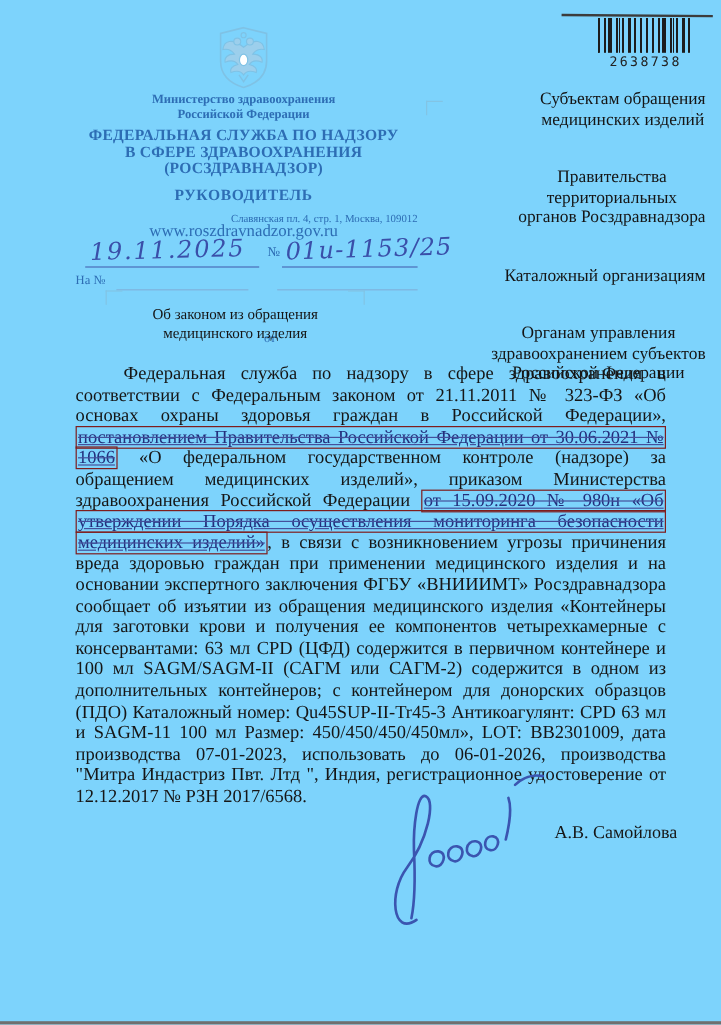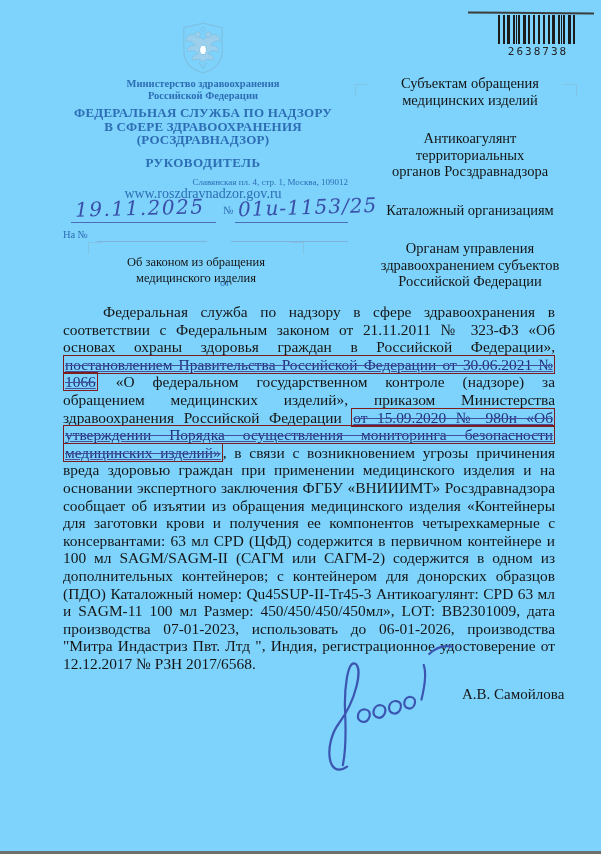--- a/index.html
+++ b/index.html
@@ -47,21 +47,21 @@
   .corner { position:absolute; width:14px; height:12px; }
   .corner.tl { border-top:1.5px solid #82c4e4; border-left:1.5px solid #82c4e4; }
   .corner.tr { border-top:1.5px solid #82c4e4; border-right:1.5px solid #82c4e4; }
   .mark-addr-tl { left:355px; top:84px; }
   .mark-addr-tr { left:563px; top:84px; }
   .mark-subj-tl { left:88px; top:242px; }
   .mark-subj-tr { left:290px; top:242px; }
   
   .subject { position:absolute; left:88px; top:254px; width:216px; text-align:center; font-size:12.5px; line-height:16px; color:#161616; white-space:pre-line; }
   
-  .addressees { position:absolute; left:352px; top:75px; width:236px; display:flex; flex-direction:column; gap:22px; text-align:center; color:#151515; }
+  .addressees { position:absolute; left:352px; top:75px; width:236px; display:flex; flex-direction:column; gap:32px; text-align:center; color:#151515;align-items:flex-end; }
   .addressee { font-size:14.5px; line-height:16.5px; white-space:pre-line; }
   
   .body-par {
     position:absolute; left:63px; top:303px; width:492px;
     font-size:15.4px; line-height:17.6px; text-align:justify; color:#161616;
     text-indent:40px;
   }
   .seg { }
   .seg-link {
     color:#232f7c;
@@ -125,21 +125,21 @@
   <div class="corner tr mark-addr-tr"></div>
   <div class="corner tl mark-subj-tl"></div>
   <div class="corner tr mark-subj-tr"></div>
 
   <div class="subject">Об законом из обращения
 медицинского изделия</div>
 
   <div class="addressees">
     <div class="addressee">Субъектам обращения
 медицинских изделий</div>
-    <div class="addressee">Антикоагулянт
+    <div class="addressee">Правительства
 территориальных
 органов Росздравнадзора</div>
     <div class="addressee">Каталожный организациям</div>
     <div class="addressee">Органам управления
 здравоохранением субъектов
 Российской Федерации</div>
   </div>
 
   <div class="body-par"><span class="seg">Федеральная служба по надзору в сфере здравоохранения в соответствии с Федеральным законом от 21.11.2011 № 323-ФЗ «Об основах охраны здоровья граждан в Российской Федерации», </span><span class="seg-link">постановлением Правительства Российской Федерации от 30.06.2021 № 1066</span><span class="seg"> «О федеральном государственном контроле (надзоре) за обращением медицинских изделий», приказом Министерства здравоохранения Российской Федерации </span><span class="seg-link">от 15.09.2020 № 980н «Об утверждении Порядка осуществления мониторинга безопасности медицинских изделий»</span><span class="seg">, в связи с возникновением угрозы причинения вреда здоровью граждан при применении медицинского изделия и на основании экспертного заключения ФГБУ «ВНИИИМТ» Росздравнадзора сообщает об изъятии из обращения медицинского изделия «Контейнеры для заготовки крови и получения ее компонентов четырехкамерные с консервантами: 63 мл CPD (ЦФД) содержится в первичном контейнере и 100 мл SAGM/SAGM-II (САГМ или САГМ-2) содержится в одном из дополнительных контейнеров; с контейнером для донорских образцов (ПДО) Каталожный номер: Qu45SUP-II-Tr45-3 Антикоагулянт: CPD 63 мл и SAGM-11 100 мл Размер: 450/450/450/450мл», LOT: BB2301009, дата производства 07-01-2023, использовать до 06-01-2026, производства "Митра Индастриз Пвт. Лтд ", Индия, регистрационное удостоверение от 12.12.2017 № РЗН 2017/6568.</span></div>
 

